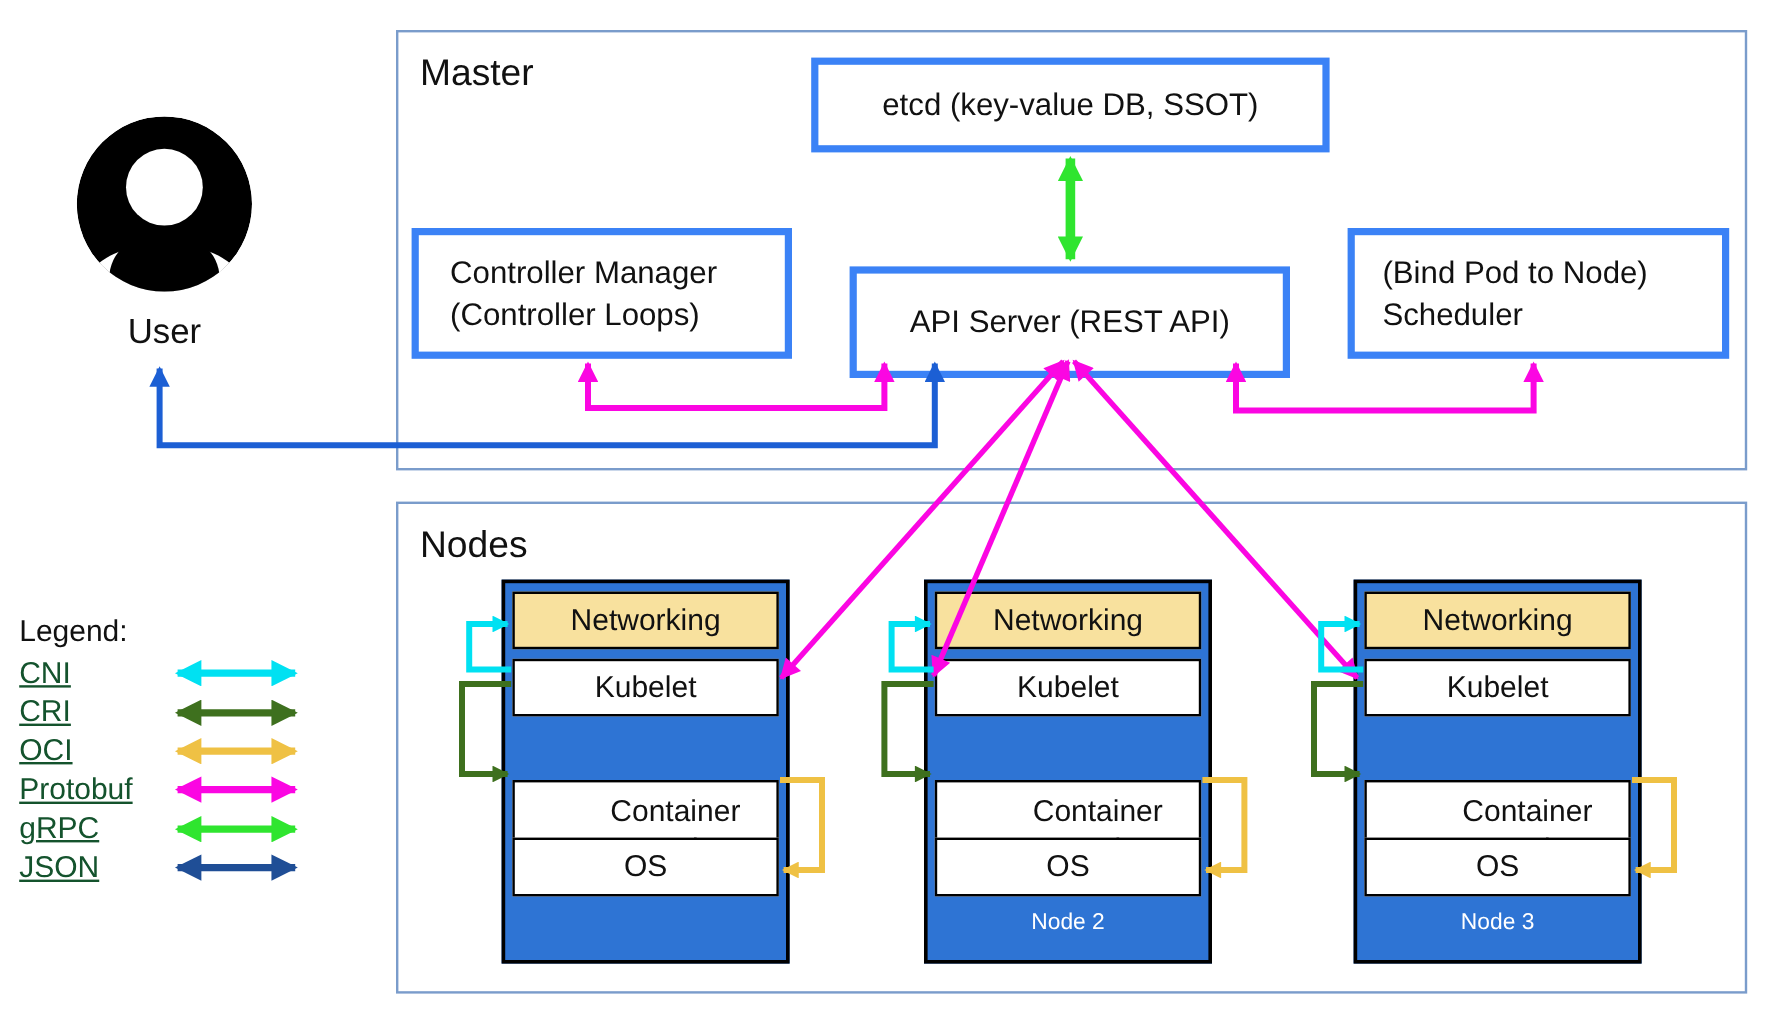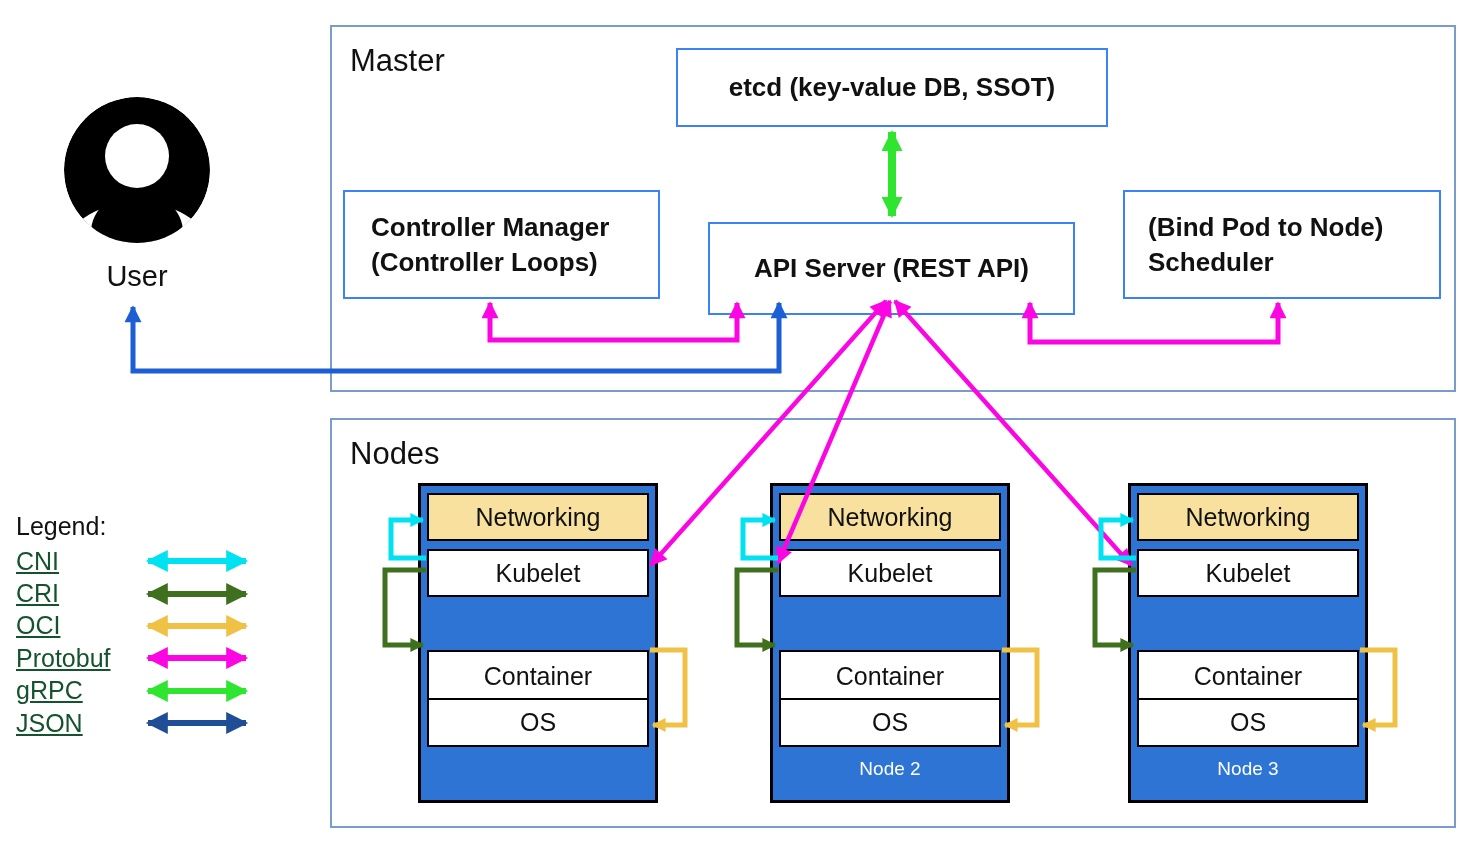--- a/index.html
+++ b/index.html
@@ -10,37 +10,37 @@
   }
   .canvas { position:relative; width:1475px; height:852px; background:#fff; }
 
   
   .section { position:absolute; border:2px solid #7A9CCB; background:#fff; }
   #master-section { left:330px; top:25px;  width:1126px; height:367px; }
   #nodes-section  { left:330px; top:418px; width:1126px; height:410px; }
   .section-title  { position:absolute; left:18px; top:16px; font-size:31px; color:#111; }
 
   
-  .obox { position:absolute; border:2px solid #3b82f6; background:#fff; font-size:26px; color:#111;font-weight:bold; }
+  .obox { position:absolute; border:6px solid #3b82f6; background:#fff; font-size:26px; color:#111; }
   .obox.center { display:flex; align-items:center; justify-content:center; text-align:center; }
   .obox.two-line { display:flex; flex-direction:column; justify-content:center; line-height:1.32; }
   #etcd-box      { left:676px;  top:48px;  width:432px; height:79px; }
   #api-box       { left:708px;  top:222px; width:367px; height:93px; }
   #cm-box        { left:343px;  top:190px; width:317px; height:109px; padding-left:26px; }
   #sched-box     { left:1123px; top:190px; width:318px; height:109px; padding-left:23px; }
 
   
   .user-figure { position:absolute; left:63px; top:96px; width:148px; text-align:center; }
   .user-label  { margin-top:12px; font-size:29px; color:#111; }
 
   
   .node { position:absolute; top:483px; width:240px; height:320px; background:#2E74D4; border:3px solid #000; }
   #node-1 { left:418px; } #node-2 { left:770px; } #node-3 { left:1128px; }
   .layer { position:absolute; left:6px; width:222px; background:#fff; border:2px solid #000;
-           display:flex; align-items:center; justify-content:center; text-align:center;
+           display:flex; align-items:center; justify-content:center; text-align:right;
            font-size:25px; color:#111; }
   .layer.networking { top:7px;   height:48px; background:#F8E19E; }
   .layer.kubelet    { top:63px;  height:48px; }
   .layer.runtime    { top:120px; height:84px; padding:0 30px; line-height:1.28;margin-top:44px; }
   .layer.os         { top:212px; height:49px; }
   .node-label { position:absolute; left:0; right:0; top:272px; text-align:center; color:#fff; font-size:19px; }
 
   
   .legend { position:absolute; left:16px; top:512px; }
   .legend-title { font-size:25px; margin-bottom:4px; color:#111; }

